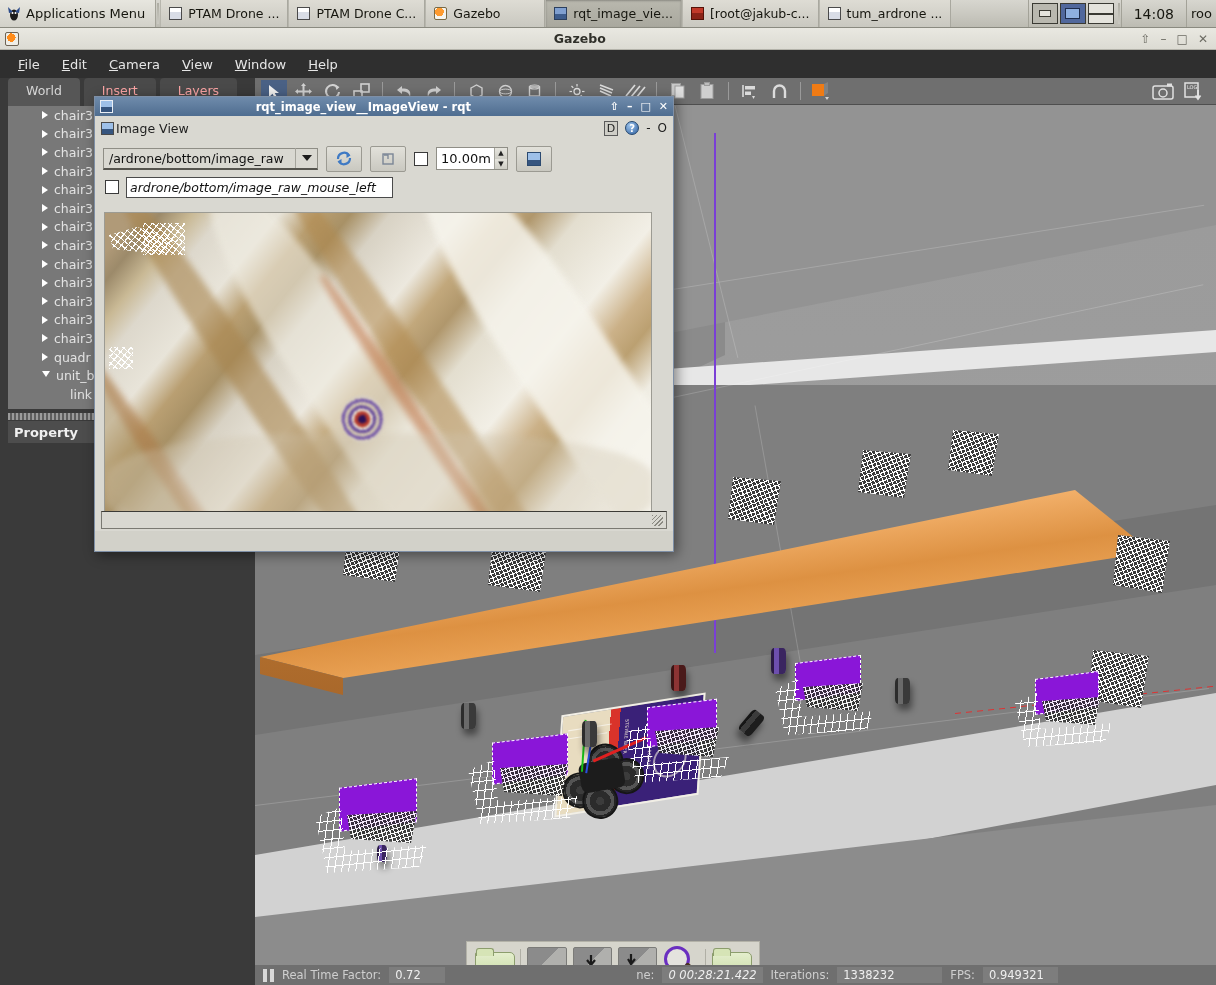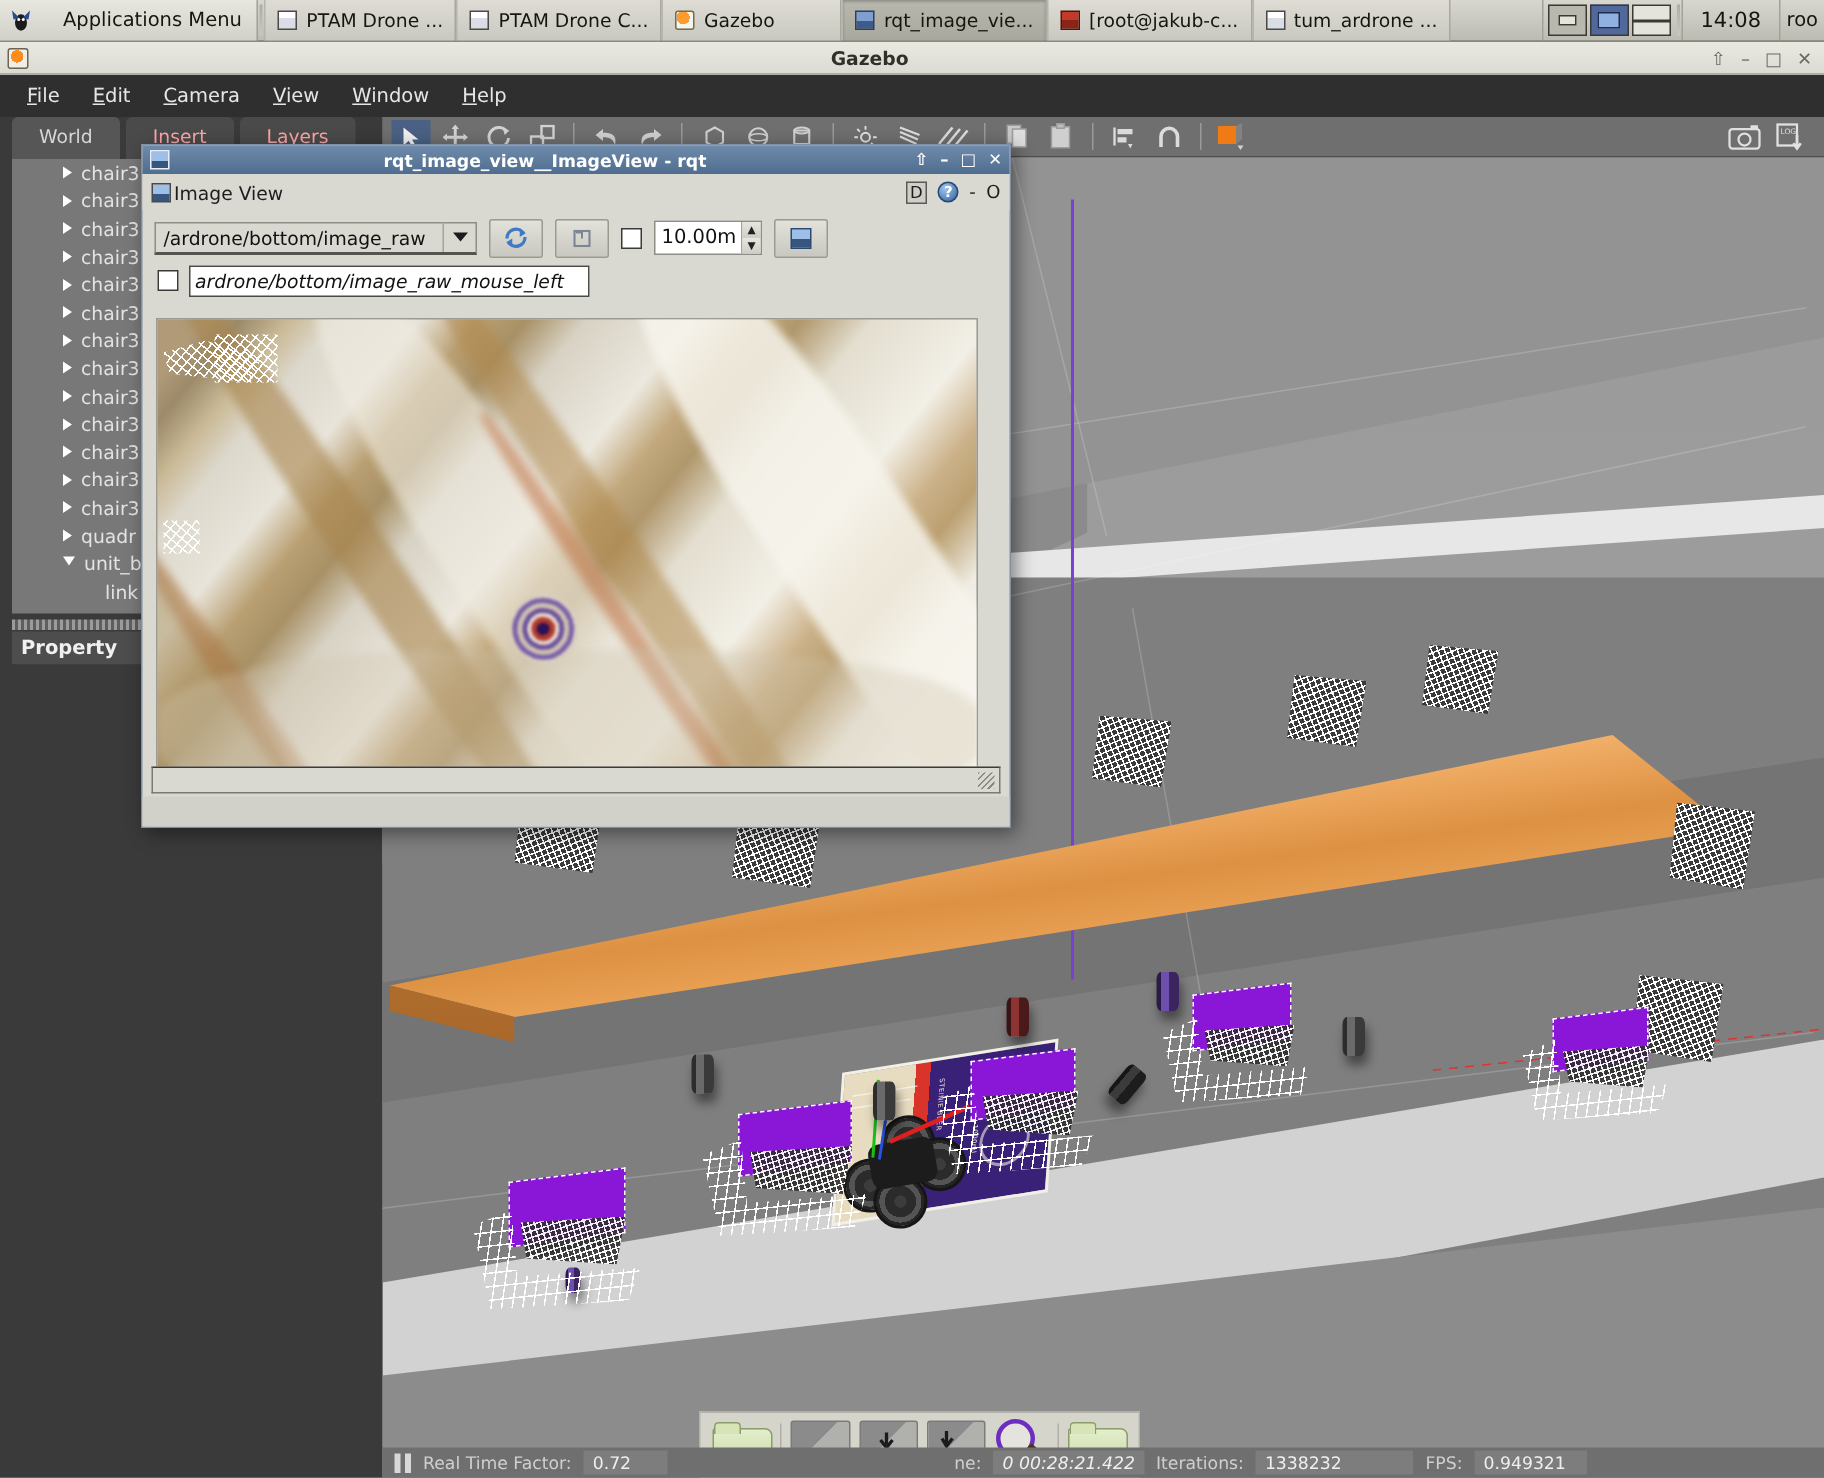--- a/index.html
+++ b/index.html
@@ -12,21 +12,21 @@
   #root { position: relative; width: 1216px; height: 985px; }
 
   
   .taskbar {
     position: absolute; left: 0; top: 0; width: 1216px; height: 28px;
     background: linear-gradient(180deg, #d7d6cf 0%, #cac9c1 50%, #bcbbb2 100%);
     border-bottom: 1px solid #8a8a80;
     display: flex; align-items: stretch;
   }
   .tb-appsmenu {
-    display: flex; align-items: center; gap: 20px;
+    display: flex; align-items: center; gap: 4px;
     padding: 0 10px 0 6px; height: 100%;
     background: linear-gradient(180deg,#e7e6df 0%, #d2d1c9 100%);
     border-right: 1px solid #a3a298;
     font-size: 13px; color: #16160f;
   }
   .tb-sep { width: 2px; background: linear-gradient(180deg,#aeada3,#c9c8c0); margin: 3px 1px; }
   .tb-task {
     display: flex; align-items: center; gap: 6px;
     padding: 0 8px; height: 100%; min-width: 120px; max-width: 155px;
     font-size: 12.5px; color: #16160f;

